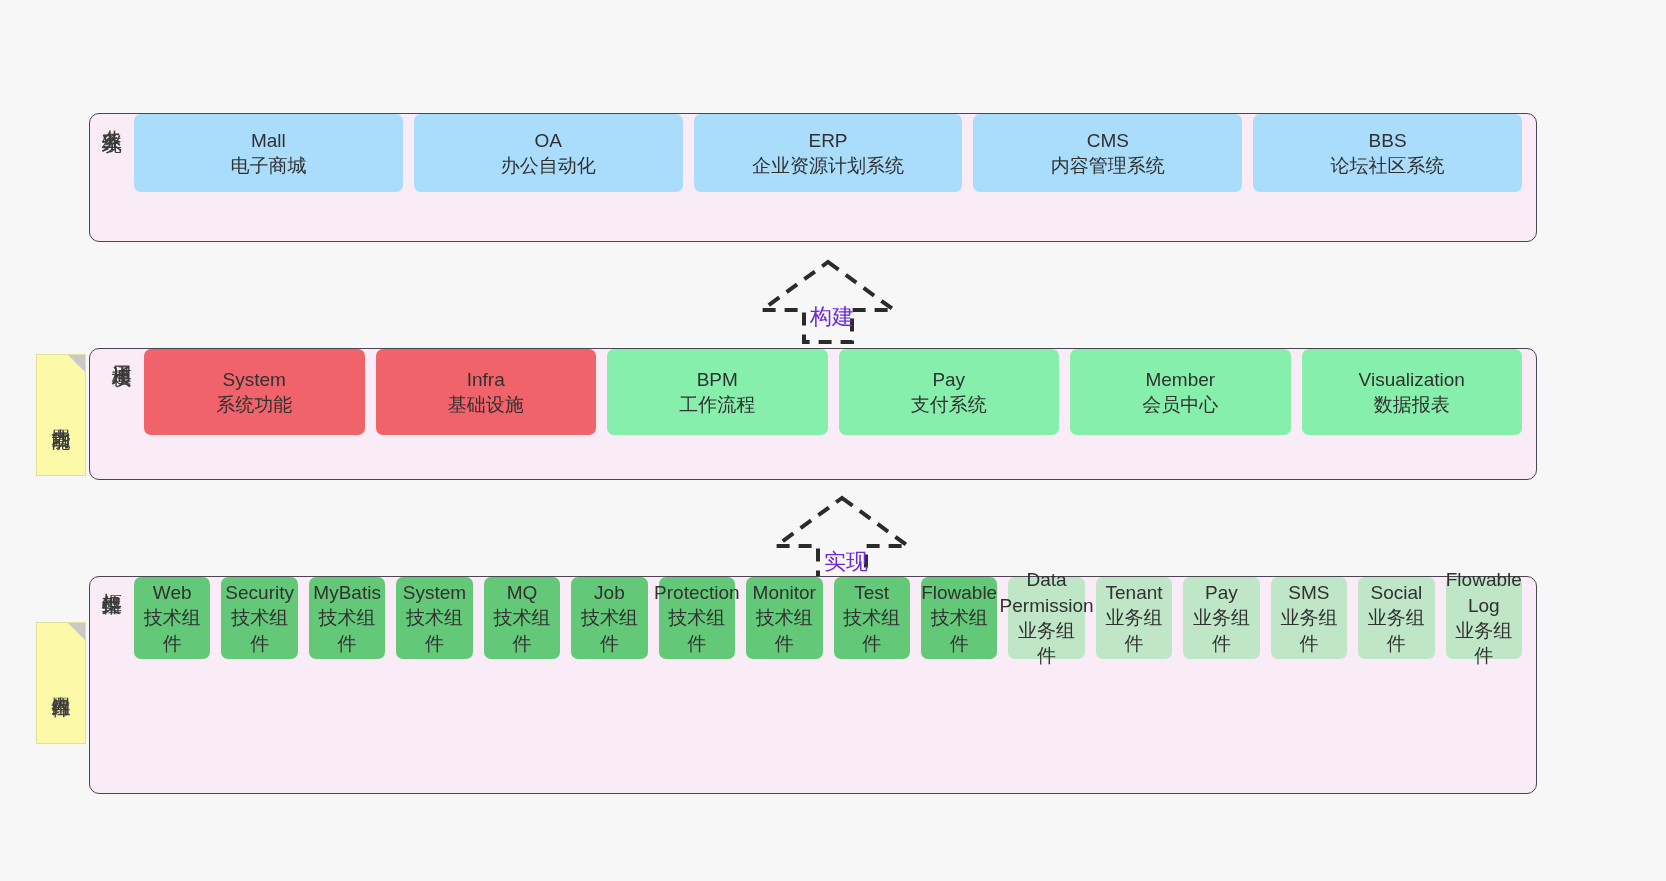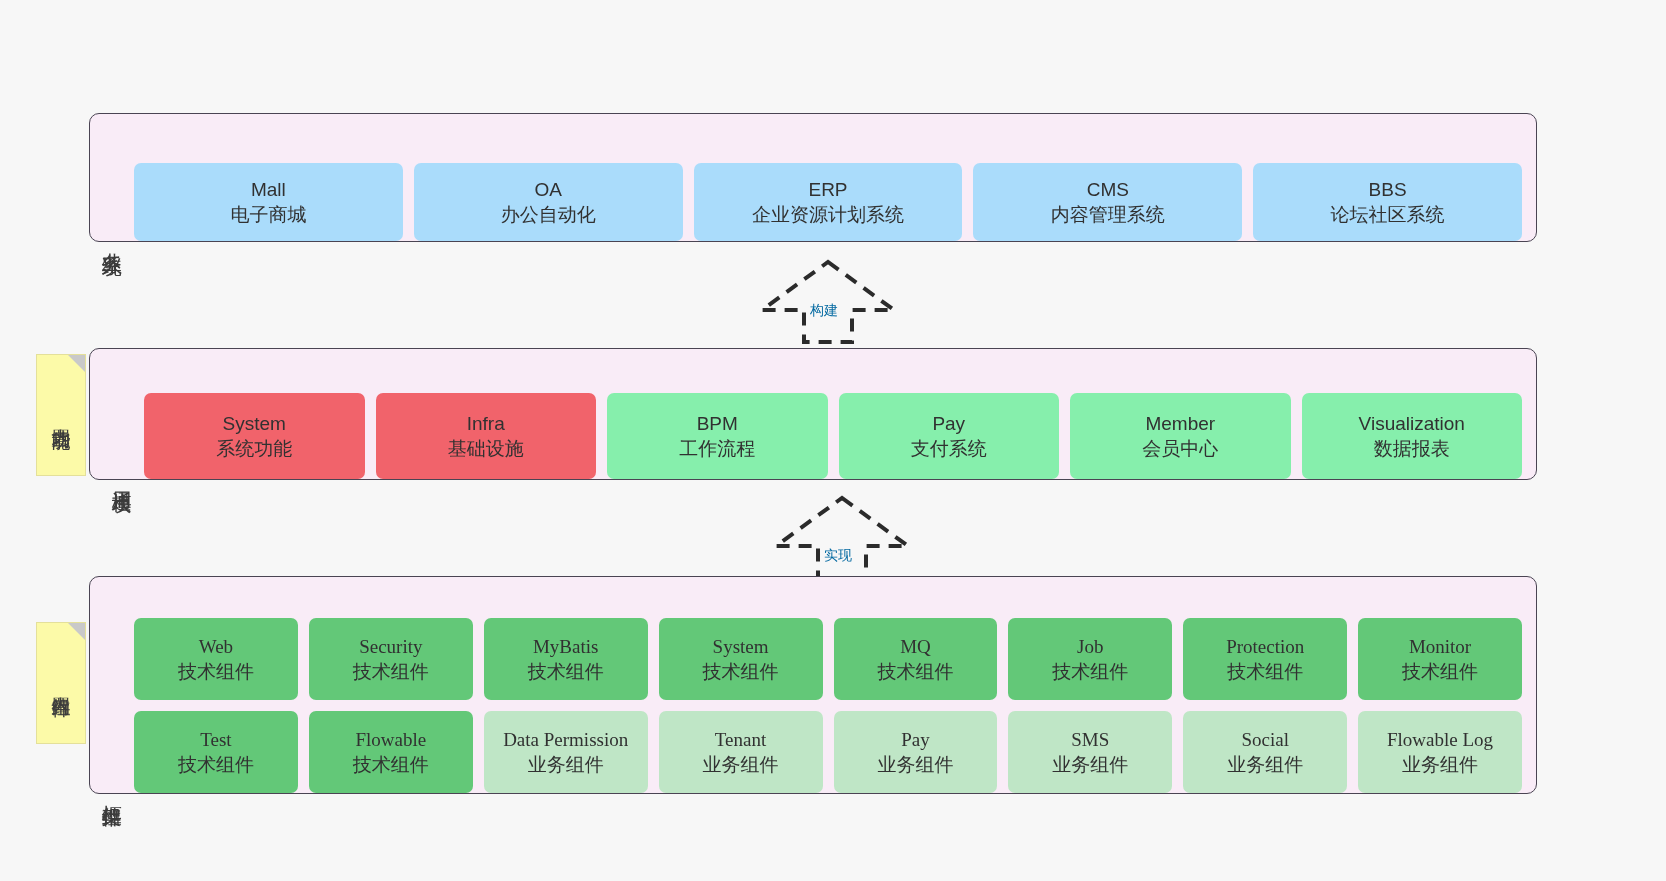--- a/index.html
+++ b/index.html
@@ -21,21 +21,21 @@
   }
 
   
   .band {
     position: absolute;
     box-sizing: border-box;
     background: #f9ecf7;
     border: 1.6px solid #4a4453;
     border-radius: 10px;
     display: flex;
-    align-items: flex-end;
+    align-items: flex-start;
   }
   .band-title {
     flex: 0 0 auto;
     width: 44px;
     display: flex;
     align-items: center;
     justify-content: center;
     font-size: 20px;
     line-height: 1.22;
     letter-spacing: 1px;
@@ -52,24 +52,23 @@
     padding: 0 14px 0 0;
     gap: 0;
   }
   .row {
     display: flex;
     width: 100%;
     gap: 11px;
   }
   .rows {
     display: flex;
-    flex-direction: column;
+    flex-direction: row;
     width: 100%;
     gap: 11px;
-    font-family: Liberation Serif, serif;
   }
 
   
   .card {
     box-sizing: border-box;
     flex: 1 1 0;
     border-radius: 7px;
     display: flex;
     flex-direction: column;
     align-items: center;
@@ -124,22 +123,22 @@
   }
 
   
   .arrow {
     position: absolute;
     pointer-events: none;
   }
   .arrow svg { display: block; overflow: visible; }
   .arrow-label {
     position: absolute;
-    font-size: 14px;
-    color: #0369a1;
+    font-size: 22px;
+    color: #6d28d9;
     white-space: nowrap;
     background: transparent;
     user-select: none;
   }
 </style>
 </head>
 <body>
 
 <div class="canvas">
 

